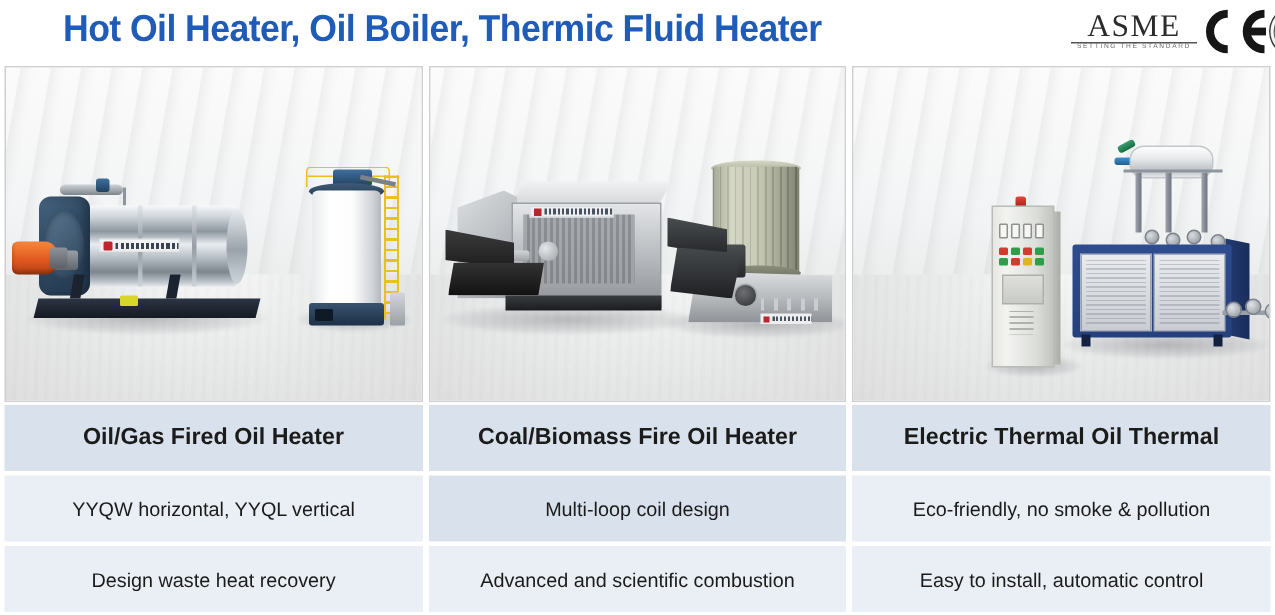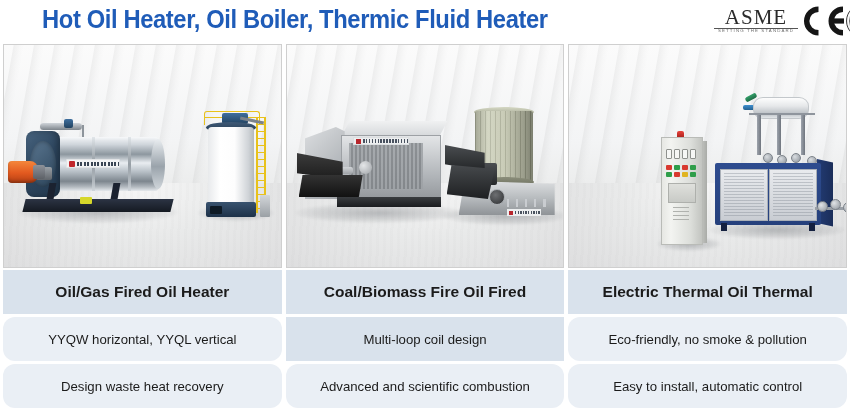--- a/index.html
+++ b/index.html
@@ -435,21 +435,21 @@
   .cell{
     flex:1 1 0;display:flex;align-items:center;justify-content:center;
     text-align:center;box-sizing:border-box;padding:0 6px;
     color:#1b1b1b;
   }
   .cell.head{
     background:#d9e2ec;
     font-size:15.5px;font-weight:bold;
   }
   .cell.dark{background:#d9e2ec;font-size:13.2px;}
-  .cell.light{background:#eaeff5;font-size:13.2px;border-radius:12px;}
+  .cell.light{background:#eaeff5;font-size:13.2px;}
 </style>
 </head>
 <body>
 
 <div class="page">
 
   <div class="header">
     <div class="title">Hot Oil Heater, Oil Boiler, Thermic Fluid Heater</div>
 
     <div class="certs">
@@ -643,21 +643,21 @@
 
   <div class="table">
 
     <div class="col">
       <div class="cell head">Oil/Gas Fired Oil Heater</div>
       <div class="cell light">YYQW horizontal, YYQL vertical</div>
       <div class="cell light">Design waste heat recovery</div>
     </div>
 
     <div class="col">
-      <div class="cell head">Coal/Biomass Fire Oil Fired</div>
+      <div class="cell head">Coal/Biomass Fire Oil Heater</div>
       <div class="cell dark">Multi-loop coil design</div>
       <div class="cell light">Advanced and scientific combustion</div>
     </div>
 
     <div class="col">
       <div class="cell head">Electric Thermal Oil Thermal</div>
       <div class="cell light">Eco-friendly, no smoke &amp; pollution</div>
       <div class="cell light">Easy to install, automatic control</div>
     </div>
 

